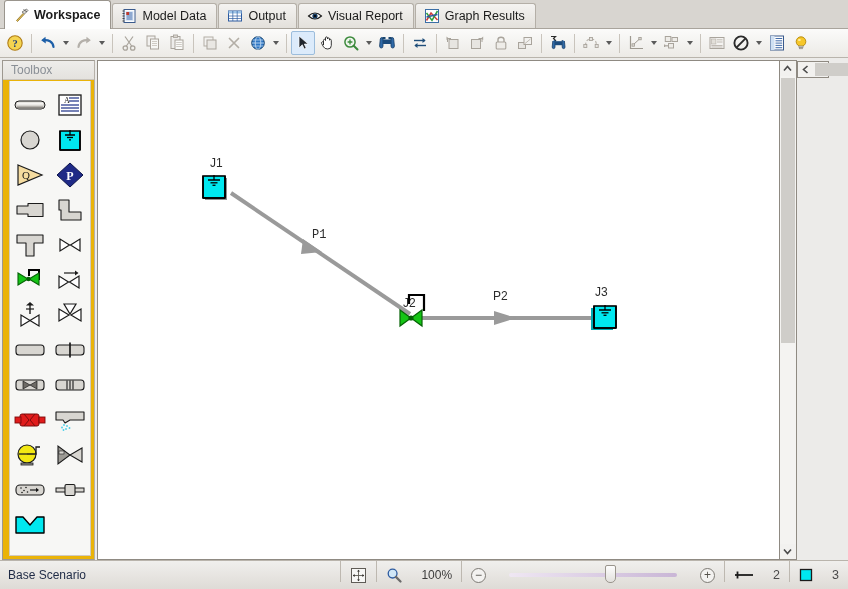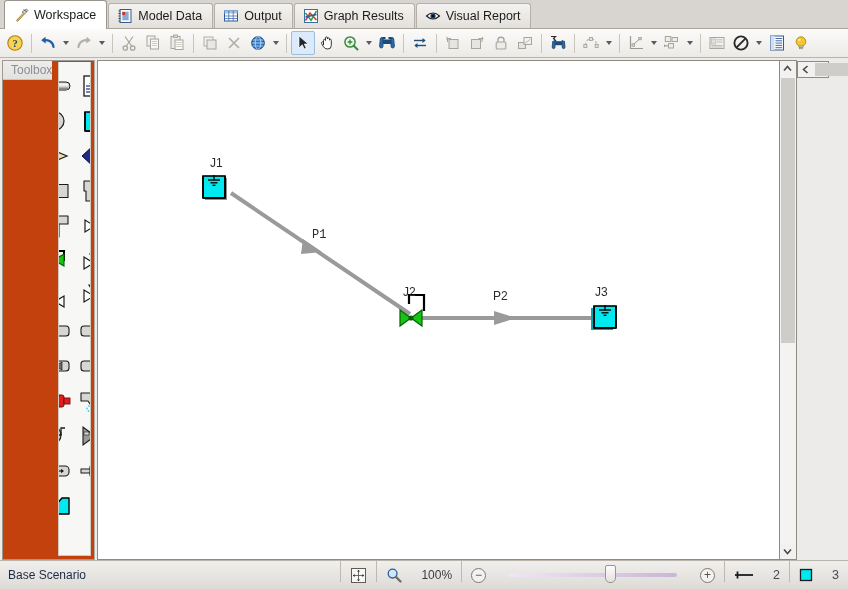--- a/index.html
+++ b/index.html
@@ -39,21 +39,21 @@
     border-radius: 3px 3px 0 0;
     font-size: 12.5px;
     color: #1b1b1b;
     white-space: nowrap;
     cursor: default;
   }
   .tab.active {
     height: 29px;
     background: #ffffff;
     border-color: #9a958d;
-    font-weight: normal;
+    font-weight: bold;
     position: relative; z-index: 3;
     margin-bottom: -1px;
   }
   .tab .ico { width: 16px; height: 16px; flex: 0 0 16px; display:block; }
 
   
   .toolbar {
     height: 29px;
     background: linear-gradient(#fbfbfa, #eceae6);
     border-bottom: 1px solid #b9b4ac;
@@ -88,24 +88,24 @@
     flex: 1;
     display: flex;
     background: #ecebe9;
     padding: 2px 1px 0 2px;
     min-height: 0;
   }
 
   
   .toolbox {
     width: 93px;
-    background: #c2410c;
+    background: #eab308;
     border: 1px solid #9d9890;
     border-right: 1px solid #b6b1a9;
-    display: flex; flex-direction: row;
+    display: flex; flex-direction: column;
     position: relative;
   }
   .toolbox-title {
     height: 19px;
     padding-left: 8px;
     display: flex; align-items: center;
     font-size: 12px;
     color: #8a8f96;
     background: linear-gradient(#eeedeb,#e4e2de);
     border-bottom: 1px solid #c9c4bc;
@@ -292,38 +292,38 @@
               <line x1="10.2" y1="3" x2="10.2" y2="13"></line>
           </g>
         </svg>
       </span>
       <span>Output</span>
     </div>
 
     <div class="tab">
       <span class="ico">
         <svg width="16" height="16" viewBox="0 0 16 16">
+          <path d="M1.5 8 Q8 2 14.5 8 Q8 14 1.5 8 Z" fill="#ffffff" stroke="#1d1d1d" stroke-width="1.1"></path>
+          <circle cx="8" cy="8" r="2.6" fill="#15395e"></circle>
+          <circle cx="8" cy="8" r="1.1" fill="#000"></circle>
+        </svg>
+      </span>
+      <span>Visual Report</span>
+    </div>
+
+    <div class="tab">
+      <span class="ico">
+        <svg width="16" height="16" viewBox="0 0 16 16">
           <rect x="1.5" y="1.5" width="13" height="13" fill="#ffffff" stroke="#3a6ea5" stroke-width="1"></rect>
           <path d="M2.5 12.5 L7 5 L13.5 12" stroke="#d03a3a" stroke-width="1.5" fill="none"></path>
           <path d="M2.5 5 L8 12.5 L13.5 3" stroke="#2f9e3f" stroke-width="1.5" fill="none"></path>
           <path d="M2.5 9 L13.5 6.5" stroke="#2d5ba0" stroke-width="1.3" fill="none"></path>
         </svg>
       </span>
       <span>Graph Results</span>
-    </div>
-
-    <div class="tab">
-      <span class="ico">
-        <svg width="16" height="16" viewBox="0 0 16 16">
-          <path d="M1.5 8 Q8 2 14.5 8 Q8 14 1.5 8 Z" fill="#ffffff" stroke="#1d1d1d" stroke-width="1.1"></path>
-          <circle cx="8" cy="8" r="2.6" fill="#15395e"></circle>
-          <circle cx="8" cy="8" r="1.1" fill="#000"></circle>
-        </svg>
-      </span>
-      <span>Visual Report</span>
     </div>
   </div>
 
   <div class="toolbar">
 
     <div class="tbtn">
       <svg width="18" height="18" viewBox="0 0 18 18">
         <circle cx="9" cy="9" r="7.2" fill="#f4d451" stroke="#b07c14" stroke-width="1.1"></circle>
         <text x="9" y="13" font-size="10.5" font-family="Liberation Serif, serif" font-weight="bold" fill="#1b3c7a" text-anchor="middle">?</text>
       </svg>
@@ -827,21 +827,21 @@
               <line x1="518" y1="245" x2="518" y2="267" stroke="#000" stroke-width="1.6"></line>
               <line x1="496" y1="267" x2="518" y2="267" stroke="#000" stroke-width="1.6"></line>
               <line x1="501" y1="249" x2="513" y2="249" stroke="#000" stroke-width="1.5"></line>
               <line x1="503.5" y1="251.8" x2="510.5" y2="251.8" stroke="#000" stroke-width="1.3"></line>
               <line x1="505.5" y1="254.3" x2="508.5" y2="254.3" stroke="#000" stroke-width="1.3"></line>
               <line x1="507" y1="244" x2="507" y2="249" stroke="#000" stroke-width="1.3"></line>
             </g>
           </svg>
 
           <div class="node-label" style="left:112px; top:95px;">J1</div>
-          <div class="node-label" style="left:305px; top:224px;">J2</div>
+          <div class="node-label" style="left:305px; top:235px;">J2</div>
           <div class="node-label" style="left:497px; top:224px;">J3</div>
           <div class="node-label" style="left:214px; top:167px;font-family:Liberation Mono, monospace;">P1</div>
           <div class="node-label" style="left:395px; top:228px;">P2</div>
         </div>
 
         <div class="vsb">
           <div class="sb-arrow">
             <svg width="9" height="7" viewBox="0 0 9 7">
                 <path d="M1 5.5 L4.5 1.5 L8 5.5" fill="none" stroke="#4a4a4a" stroke-width="1.6"></path>
               </svg>

